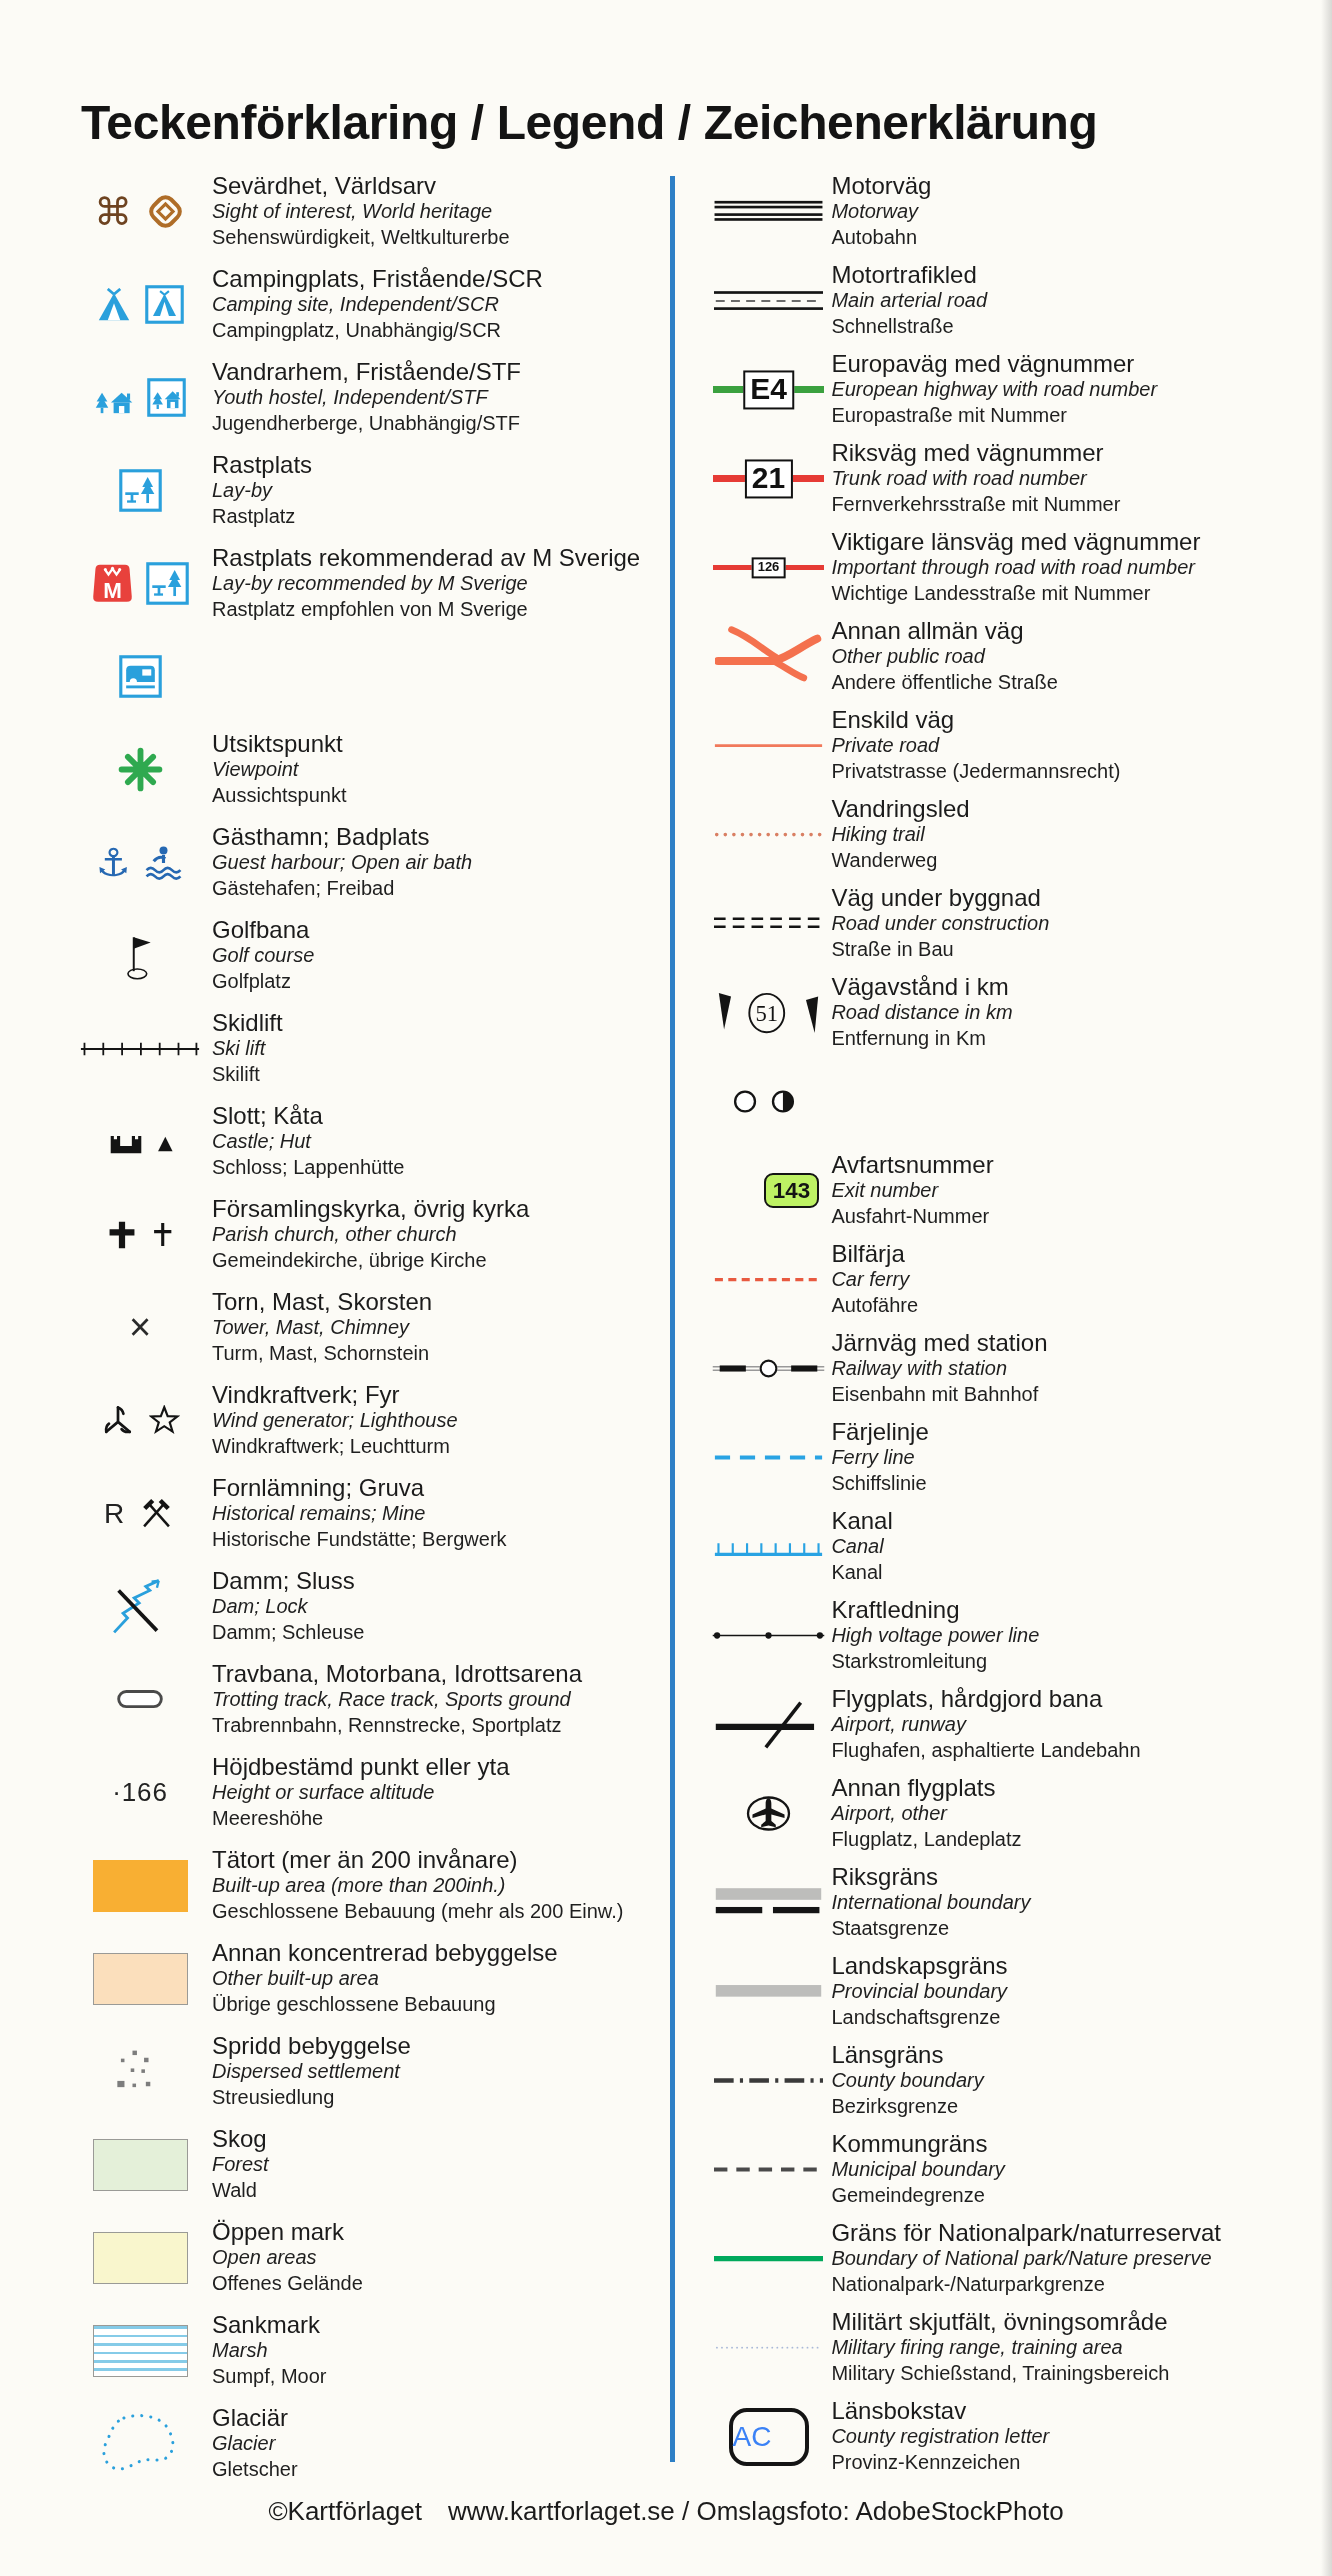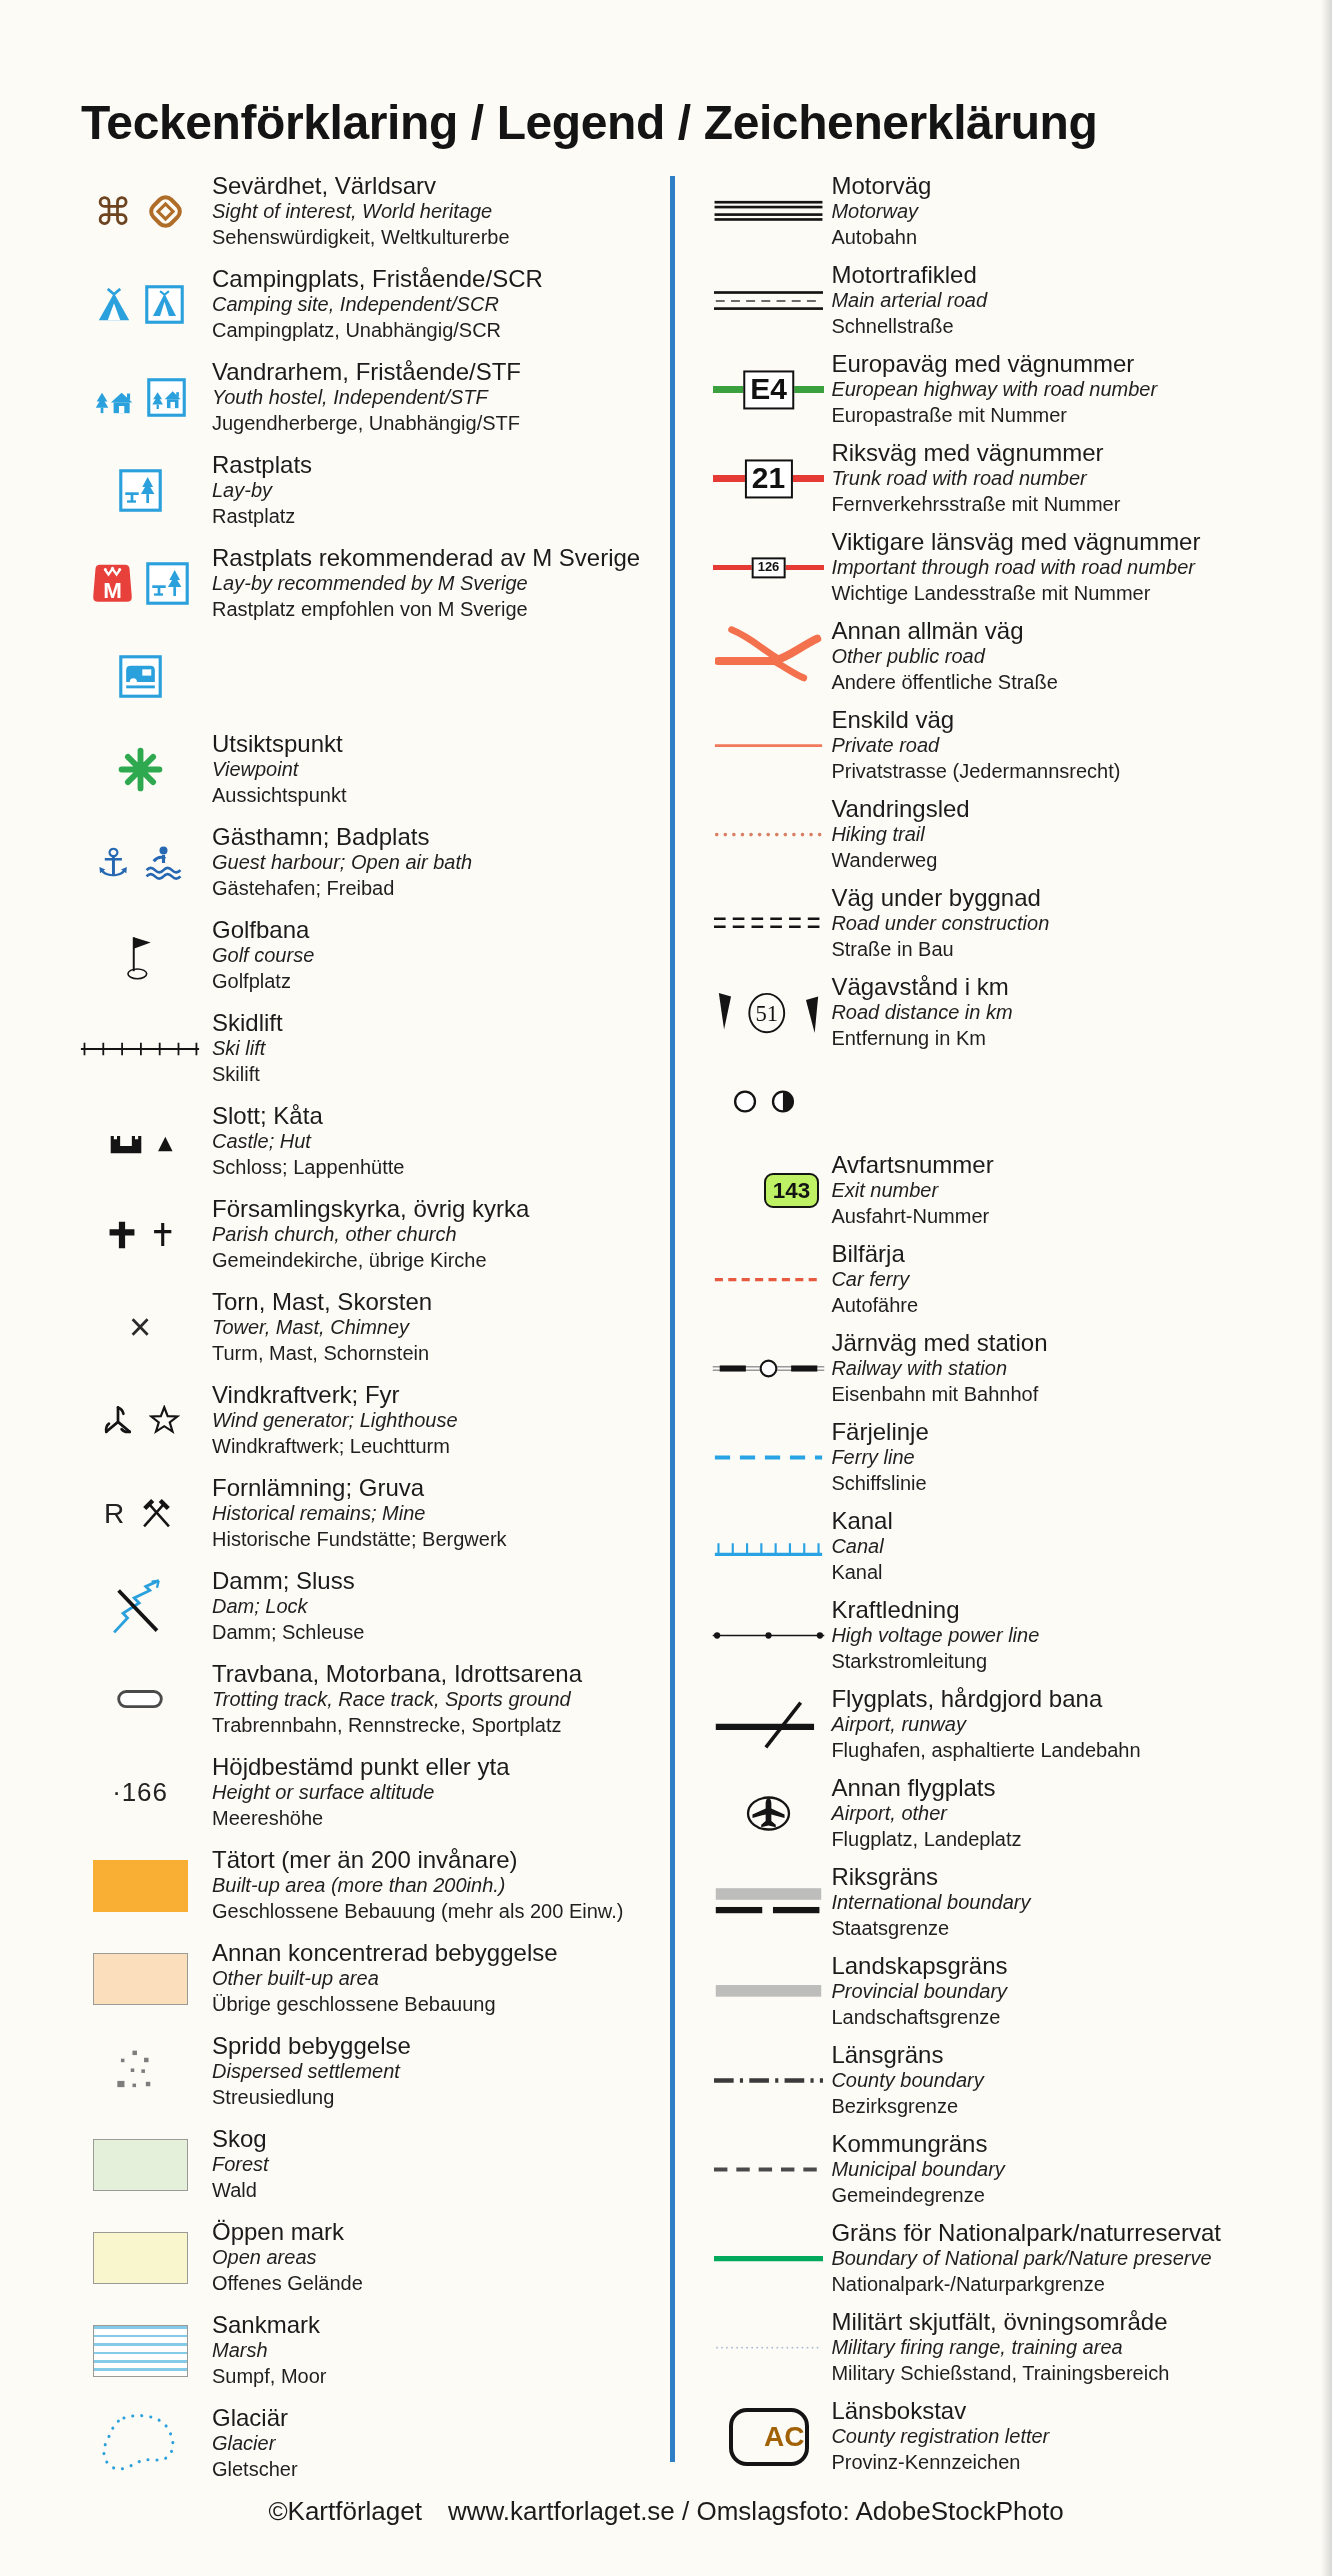--- a/index.html
+++ b/index.html
@@ -27,21 +27,21 @@
   .swatch.no-border{border-color:transparent;}
   .swatch.marsh{background:repeating-linear-gradient(to bottom,#85CBE8 0 2.7px,#ffffff 2.7px 8.5px);}
   .road-sym{position:relative;width:111px;height:45px;display:flex;align-items:center;}
   .road-line{width:100%;}
   .road-badge{position:absolute;left:50%;top:50%;transform:translate(-50%,-50%);
     background:#fff;border:2.7px solid #111;font-weight:700;font-size:30px;line-height:1.05;
     padding:1.8px 5.4px;color:#111;white-space:nowrap;}
   .road-badge.small{font-size:13px;border-width:2.2px;padding:1.8px 4.5px;}
   .glyph{color:#222;}
   .ac-badge{width:72px;height:50px;border:4.5px solid #141414;border-radius:18px;display:flex;
-    align-items:center;justify-content:flex-end;font-weight:700;font-size:28px;color:#a16207;}
+    align-items:center;justify-content:flex-start;font-weight:400;font-size:28px;color:#3b82f6;}
   .exit-badge{background:#bef264;border:2.2px solid #141414;border-radius:9px;
     font-weight:700;font-size:22.4px;color:#141414;padding:2.7px 7.2px;margin-left:46px;}
   .height-label{font-size:26px;color:#222;letter-spacing:0.9px;}
   #footer{position:absolute;left:0;right:0;top:2496px;display:flex;justify-content:center;
     gap:26px;font-size:26px;color:#1b1b1b;}
 </style>
 </head>
 <body>
 
 <div id="page">

